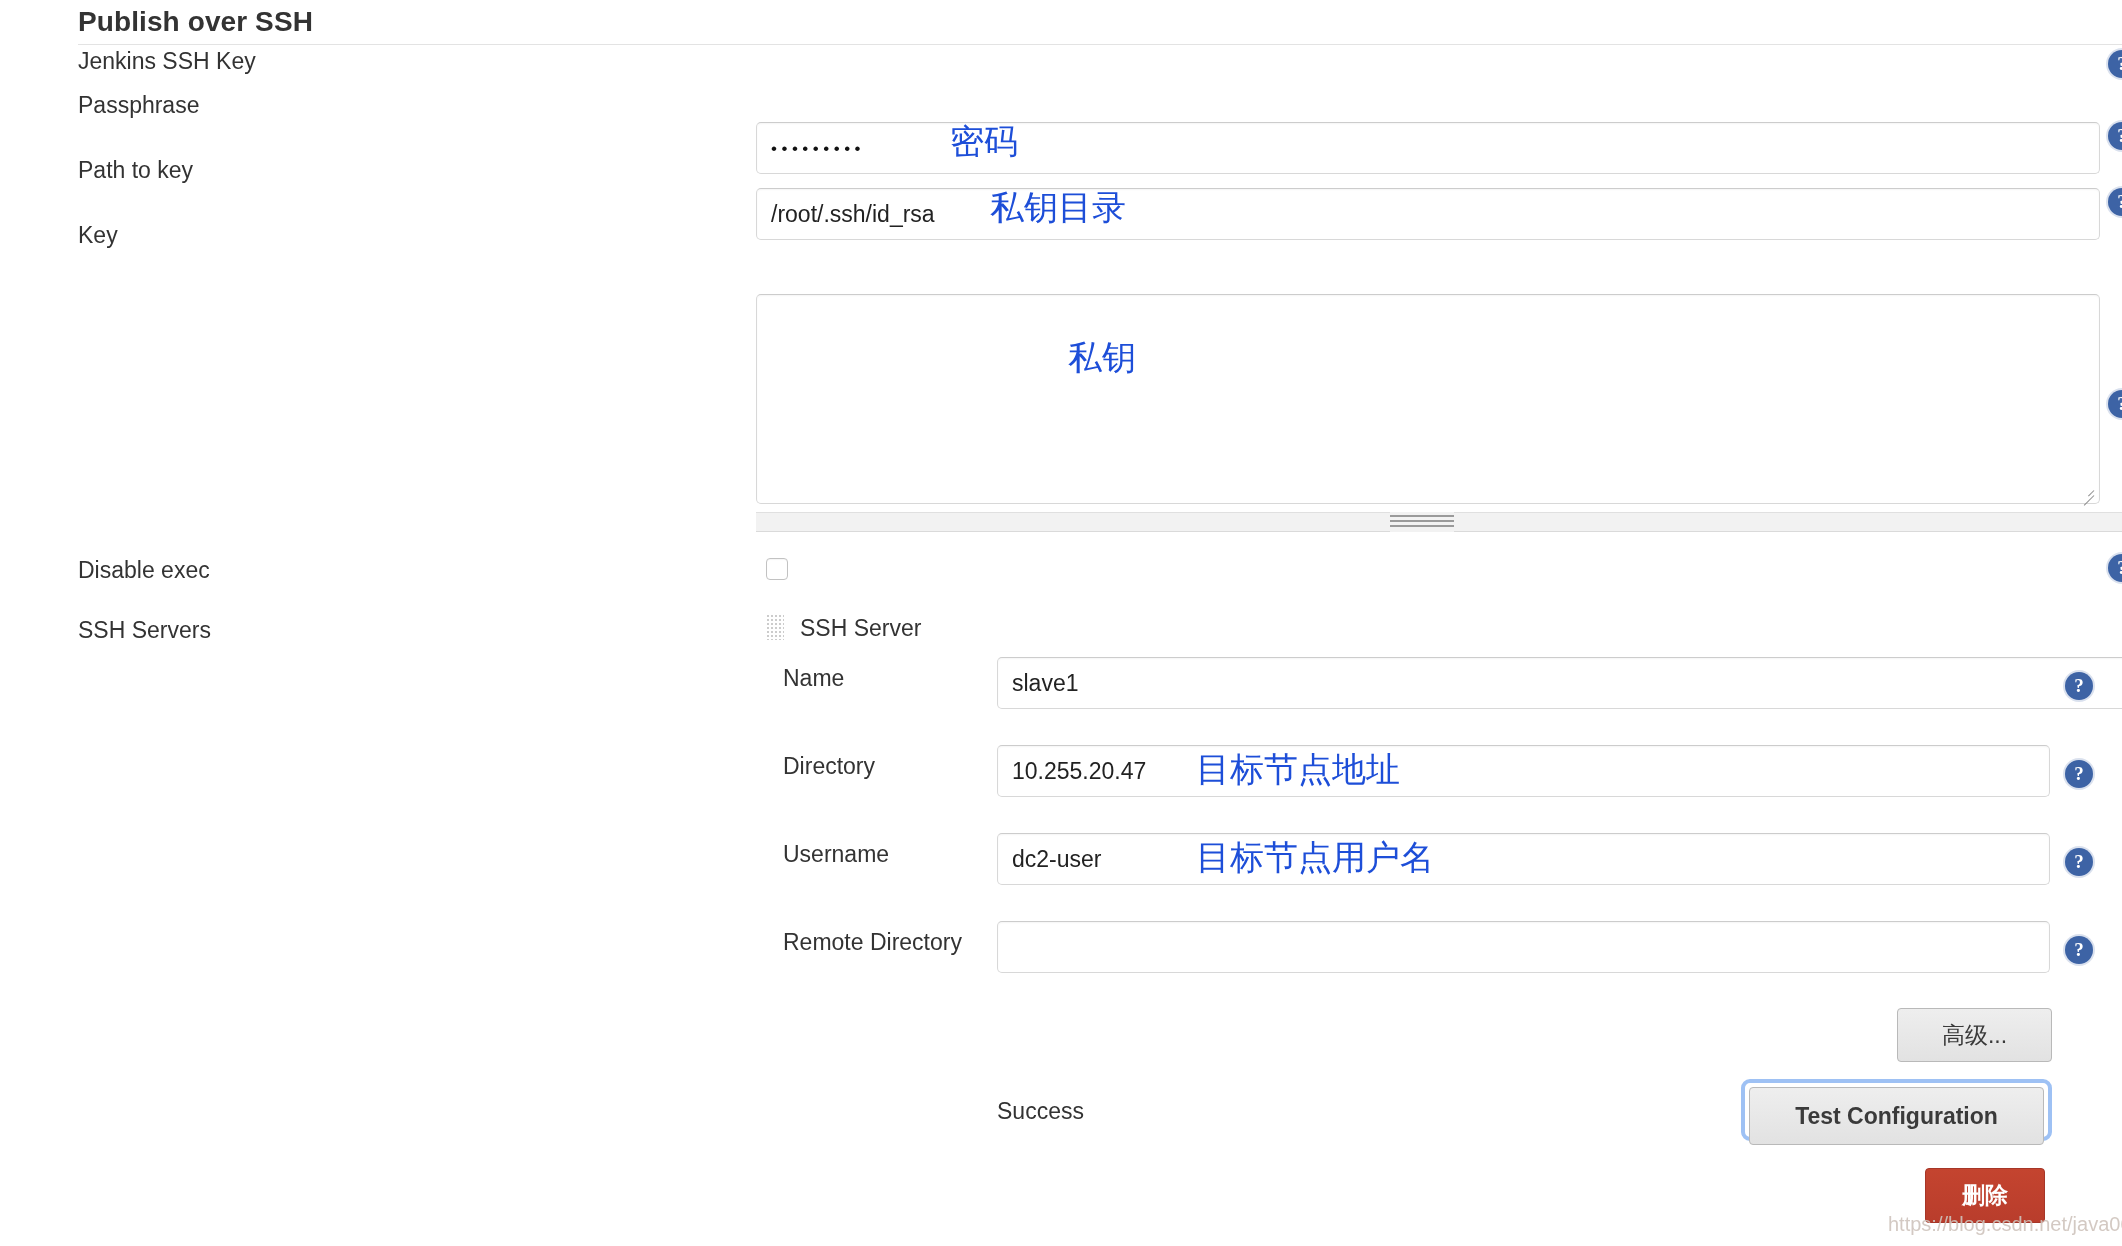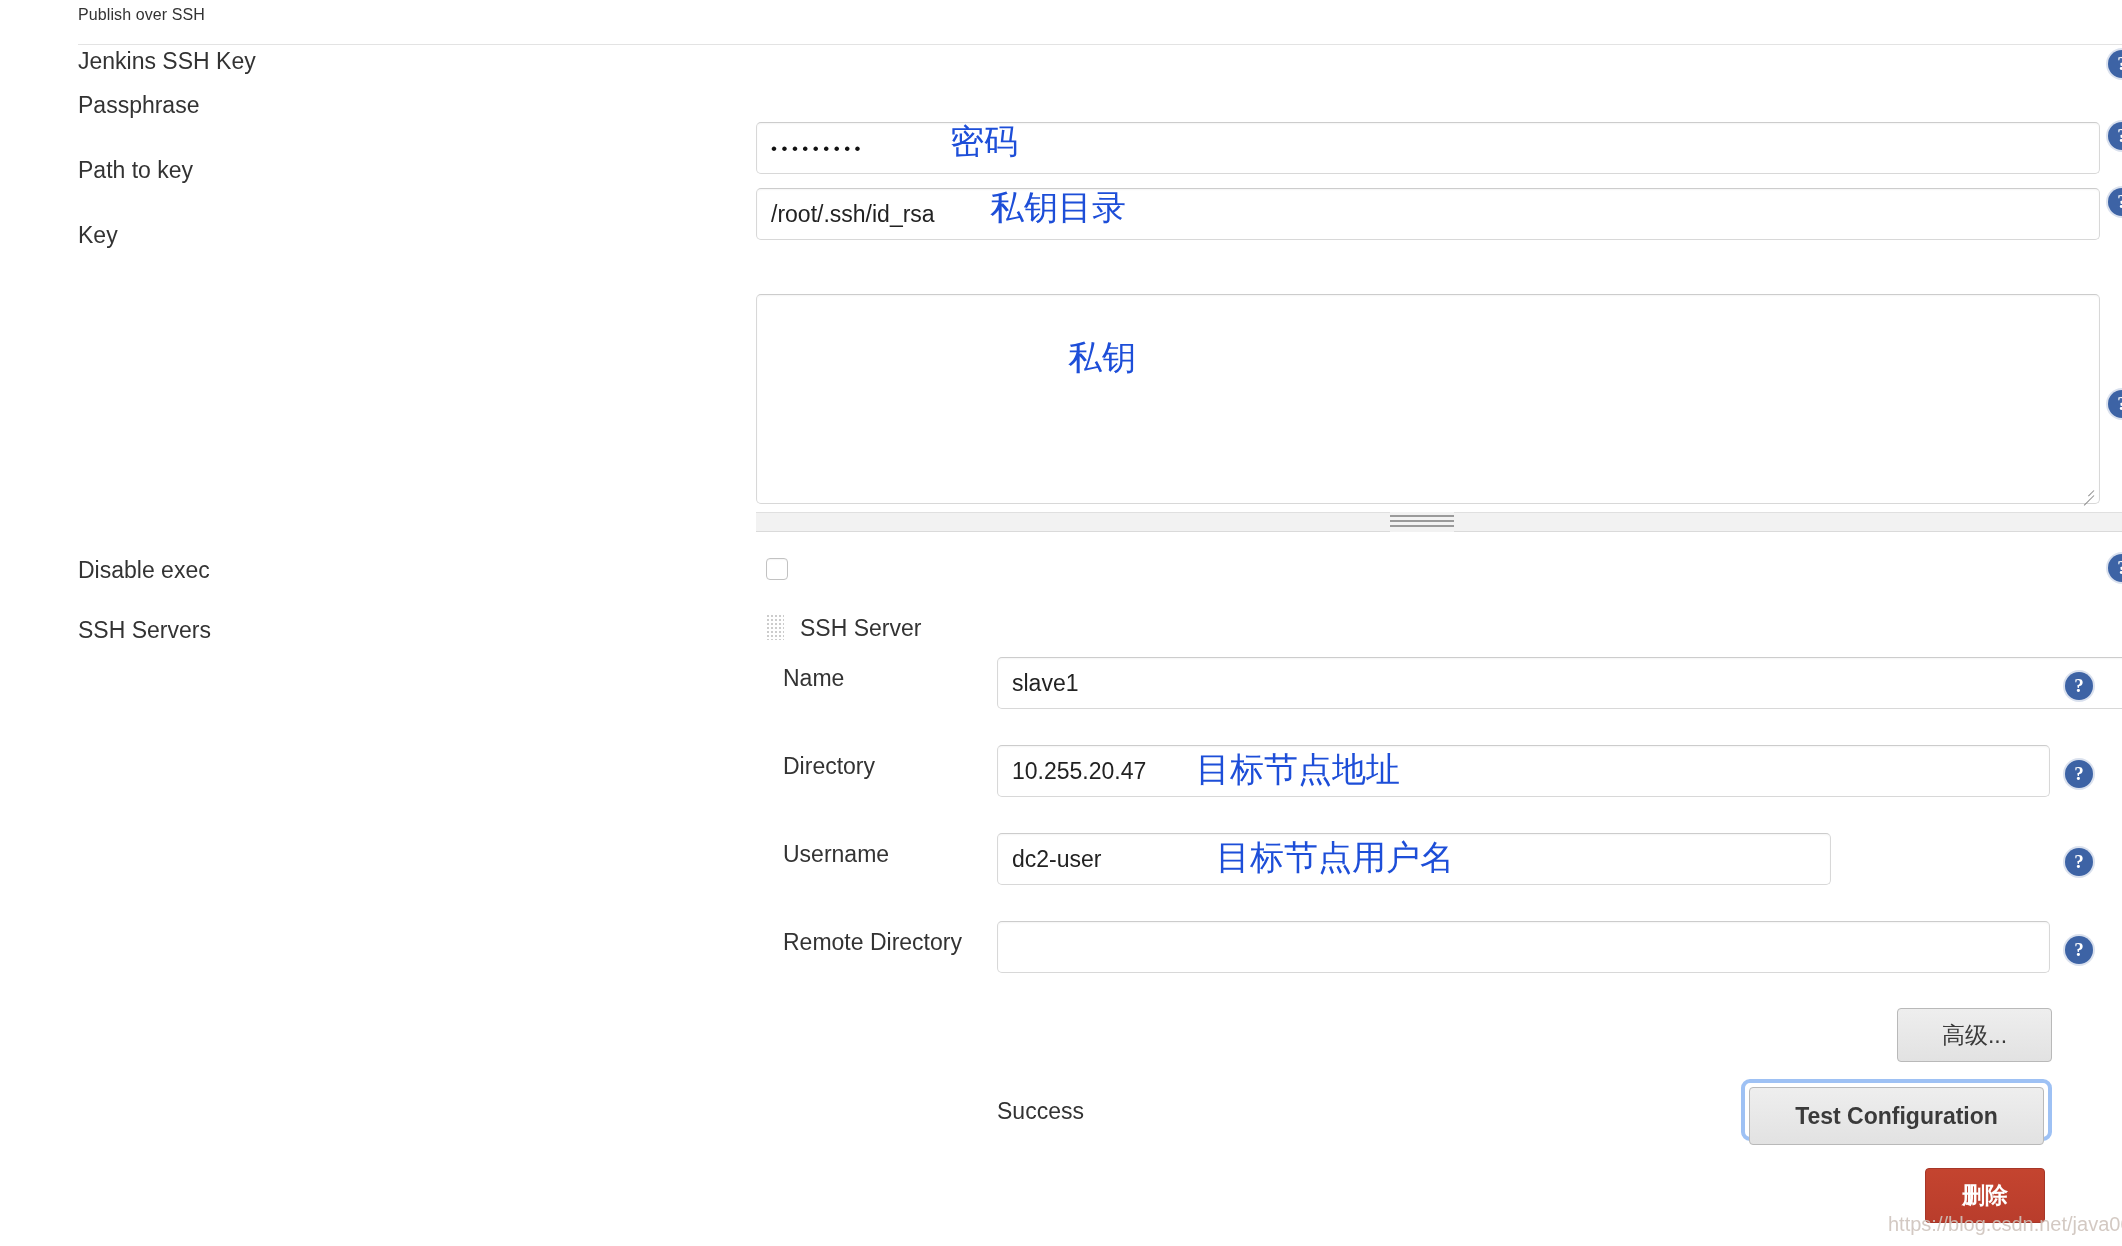--- a/index.html
+++ b/index.html
@@ -15,22 +15,22 @@
     font-family: "Liberation Sans", sans-serif;
     color: #333333;
     overflow: hidden;
   }
 
   
   .section-title {
     position: absolute;
     left: 78px;
     top: 6px;
-    font-size: 16px;
-    font-weight: normal;
+    font-size: 28px;
+    font-weight: bold;
     color: #333333;
     letter-spacing: 0.1px;
   }
   .section-rule {
     position: absolute;
     left: 78px;
     top: 44px;
     width: 2044px;
     height: 1px;
     background: #e3e3e3;
@@ -290,24 +290,24 @@
 <div class="help" style="left:2065px; top:672px;"></div>
 
 <div class="row-label" style="left:783px; top:753px;">Directory</div>
 <div class="txt-input" style="left:997px; top:745px; width:1053px; height:52px;">
   <span>10.255.20.47</span>
 </div>
 <div class="annot" style="left:1196px; top:752px;">目标节点地址</div>
 <div class="help" style="left:2065px; top:760px;"></div>
 
 <div class="row-label" style="left:783px; top:841px;">Username</div>
-<div class="txt-input" style="left:997px; top:833px; width:834px; height:52px;">
+<div class="txt-input" style="left:997px; top:833px; width:1053px; height:52px;">
   <span>dc2-user</span>
 </div>
-<div class="annot" style="left:1196px; top:840px;margin-left:20px;">目标节点用户名</div>
+<div class="annot" style="left:1196px; top:840px;">目标节点用户名</div>
 <div class="help" style="left:2065px; top:848px;"></div>
 
 <div class="row-label" style="left:783px; top:929px;">Remote Directory</div>
 <div class="txt-input" style="left:997px; top:921px; width:1053px; height:52px;">
   <span></span>
 </div>
 <div class="help" style="left:2065px; top:936px;"></div>
 
 <div class="btn-gray" style="left:1897px; top:1008px; width:155px; height:54px;">高级...</div>
 

